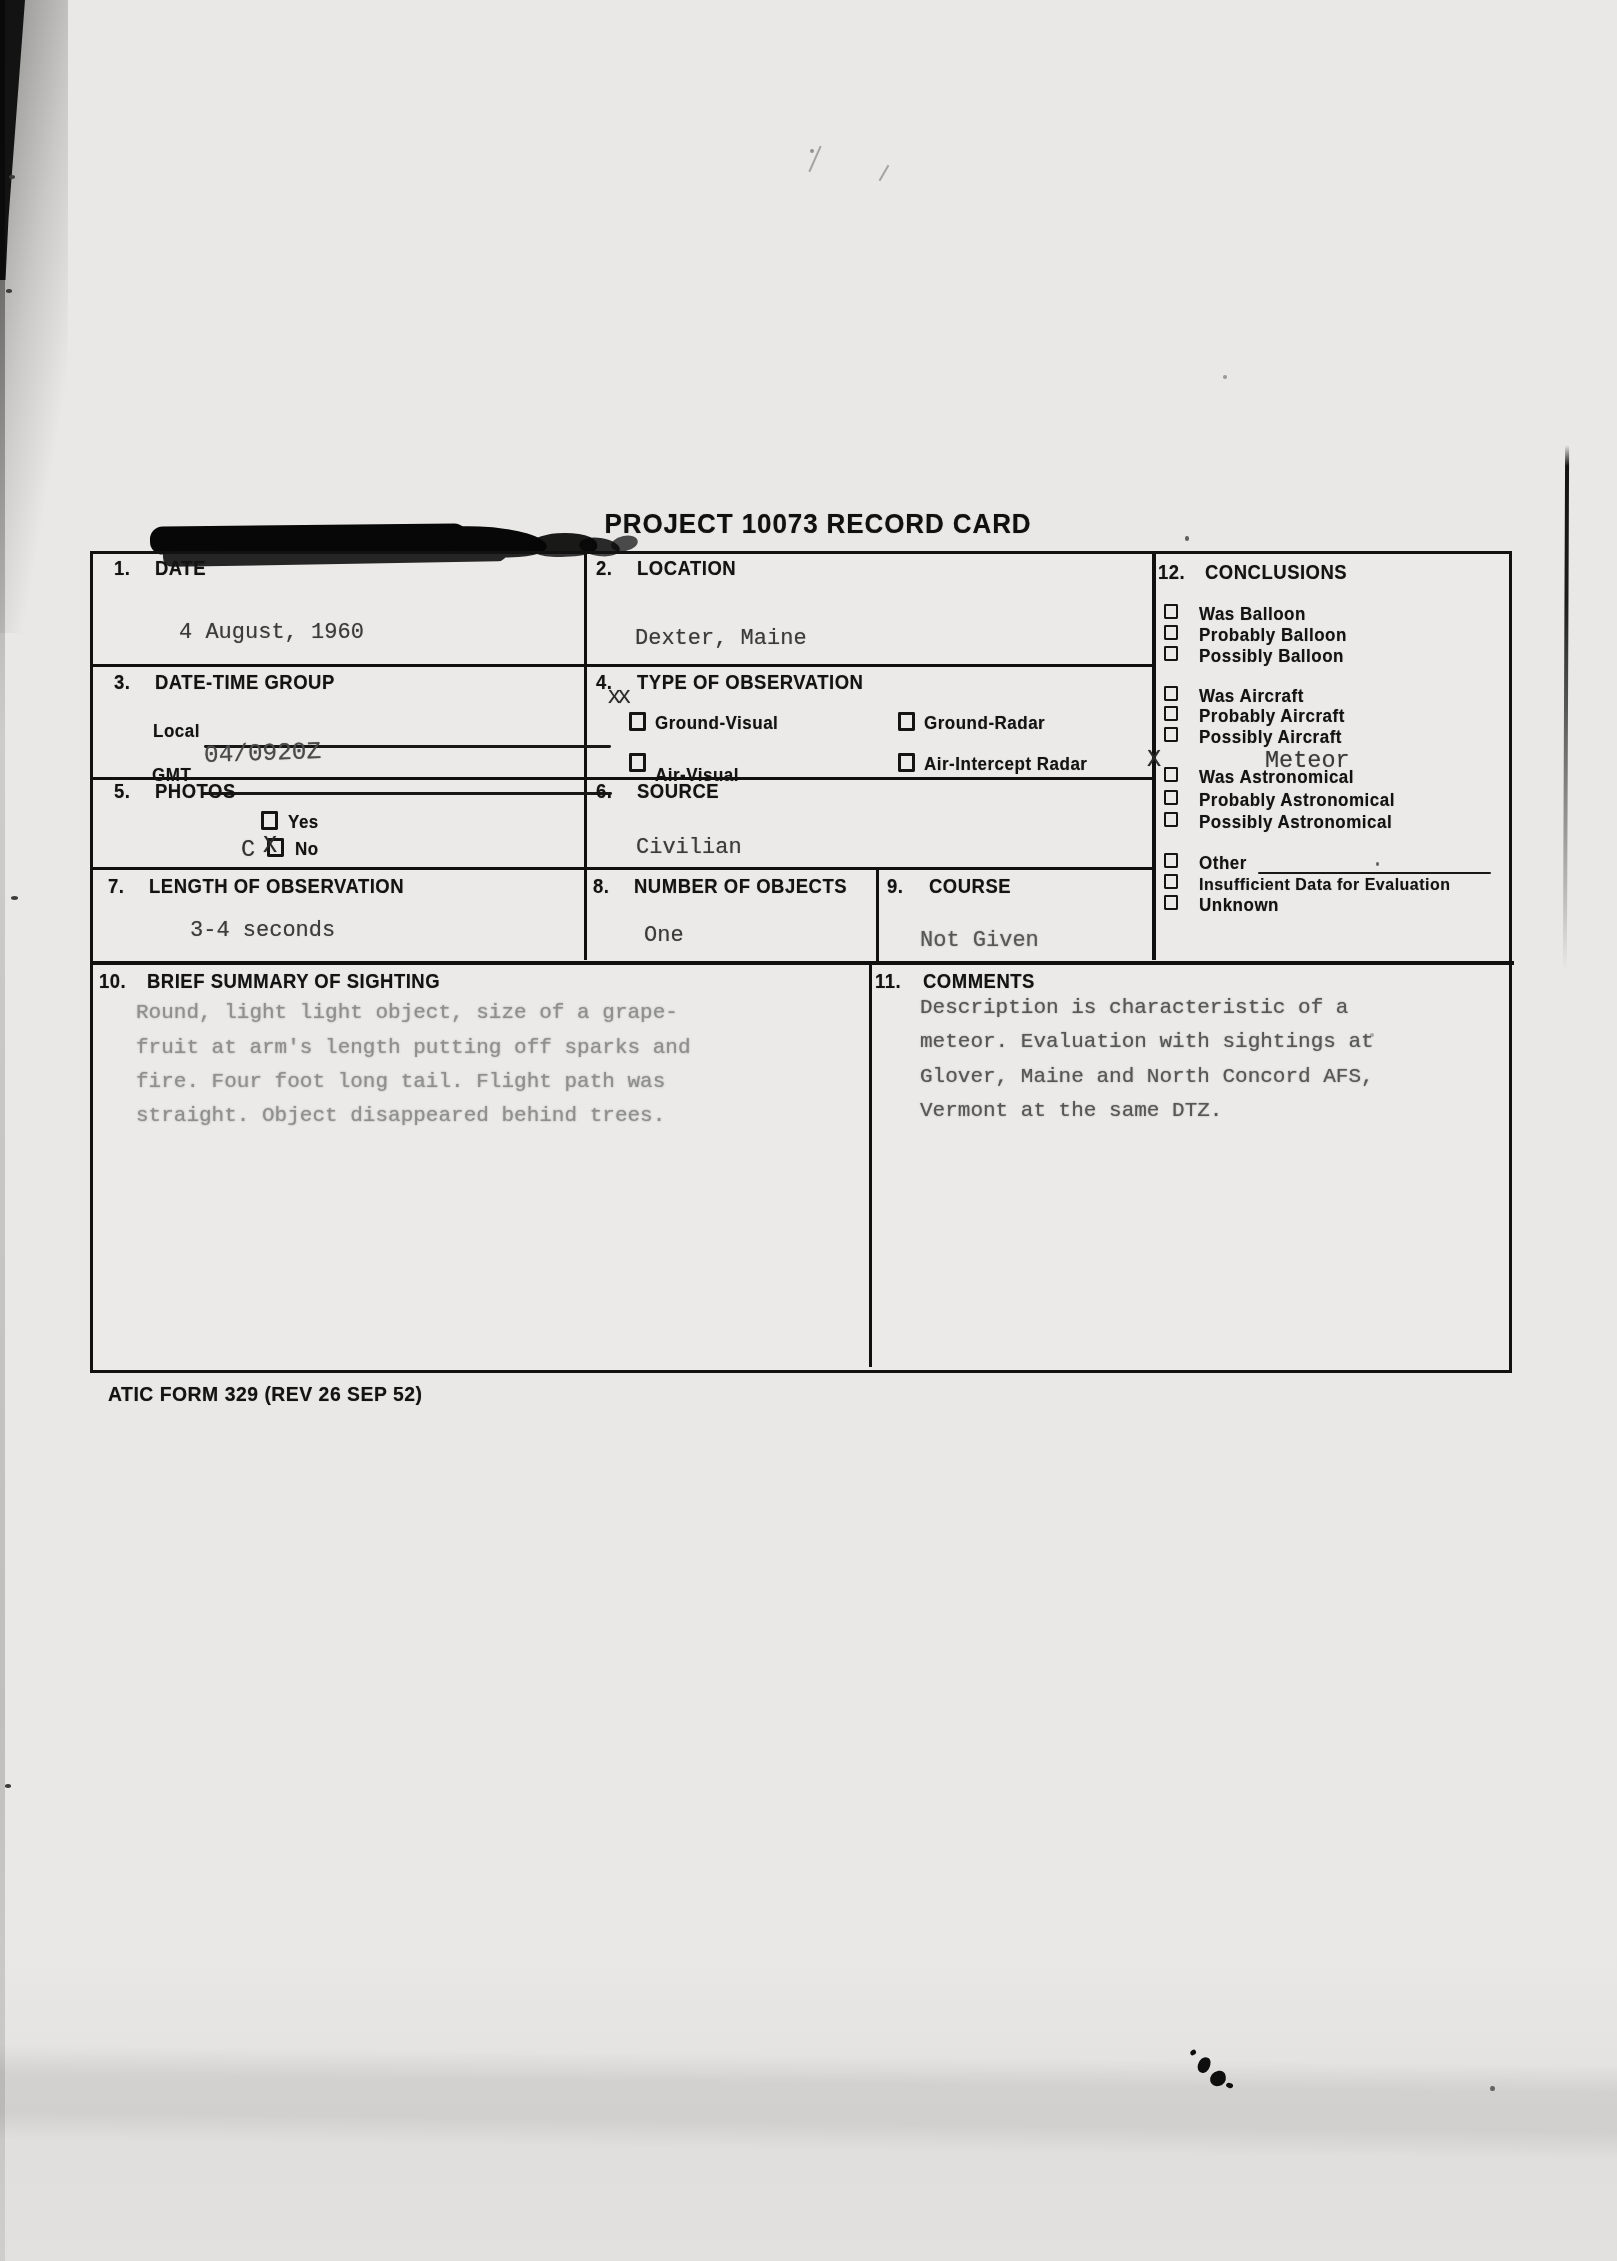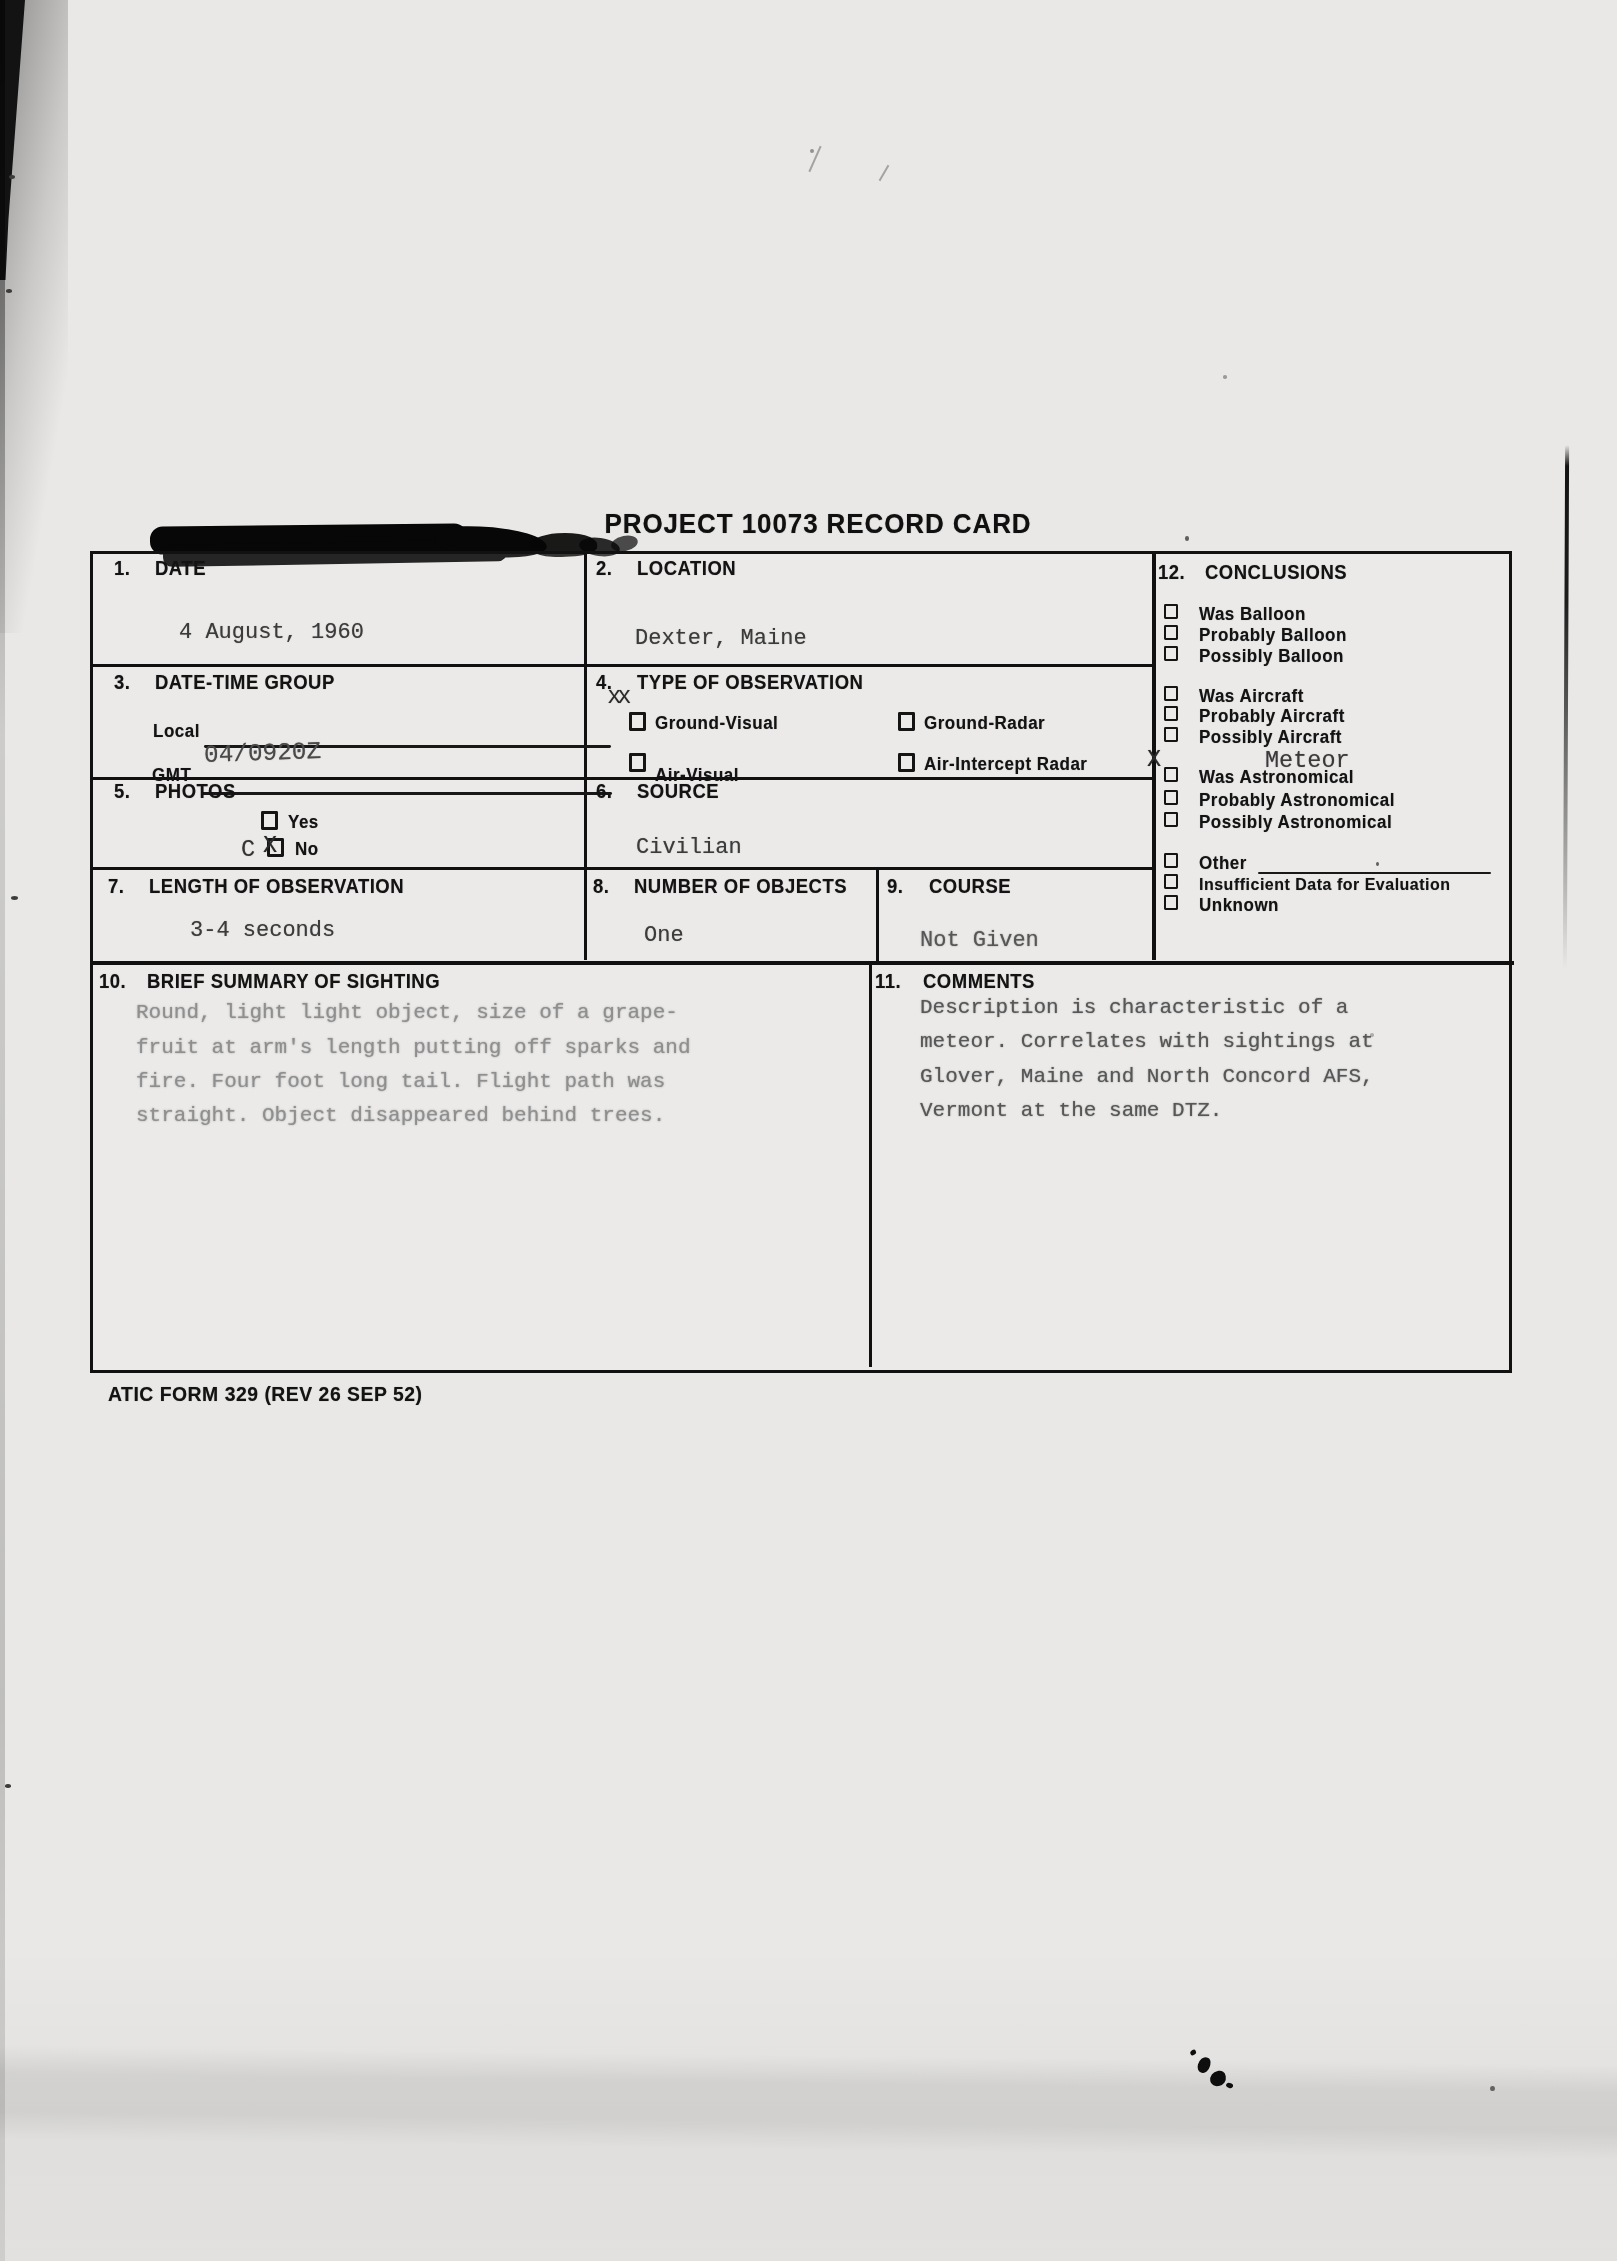--- a/index.html
+++ b/index.html
@@ -191,21 +191,21 @@
   <div class="lbl" style="left:99px;top:971px;">10.</div>
   <div class="lbl" style="left:147px;top:971px;">BRIEF SUMMARY OF SIGHTING</div>
   <div class="mono faded" style="left:136px;top:1001px;font-size:21px;">Round, light light object, size of a grape-</div>
   <div class="mono faded" style="left:136px;top:1036px;font-size:21px;">fruit at arm's length putting off sparks and</div>
   <div class="mono faded" style="left:136px;top:1070px;font-size:21px;">fire. Four foot long tail. Flight path was</div>
   <div class="mono faded" style="left:136px;top:1104px;font-size:21px;">straight. Object disappeared behind trees.</div>
 
   <div class="lbl" style="left:875px;top:971px;">11.</div>
   <div class="lbl" style="left:923px;top:971px;">COMMENTS</div>
   <div class="mono comment" style="left:920px;top:996px;font-size:21px;">Description is characteristic of a</div>
-  <div class="mono comment" style="left:920px;top:1030px;font-size:21px;">meteor. Correlates with sightings at</div>
+  <div class="mono comment" style="left:920px;top:1030px;font-size:21px;">meteor. Evaluation with sightings at</div>
   <div class="mono comment" style="left:920px;top:1065px;font-size:21px;">Glover, Maine and North Concord AFS,</div>
   <div class="mono comment" style="left:920px;top:1099px;font-size:21px;">Vermont at the same DTZ.</div>
 
   <div class="lbl" style="left:1158px;top:562px;">12.</div>
   <div class="lbl" style="left:1205px;top:562px;">CONCLUSIONS</div>
 
   <div class="chk sm" style="left:1164px;top:604px;"></div>
   <div class="lbl small" style="left:1199px;top:605px;">Was Balloon</div>
   <div class="chk sm" style="left:1164px;top:625px;"></div>
   <div class="lbl small" style="left:1199px;top:626px;">Probably Balloon</div>

